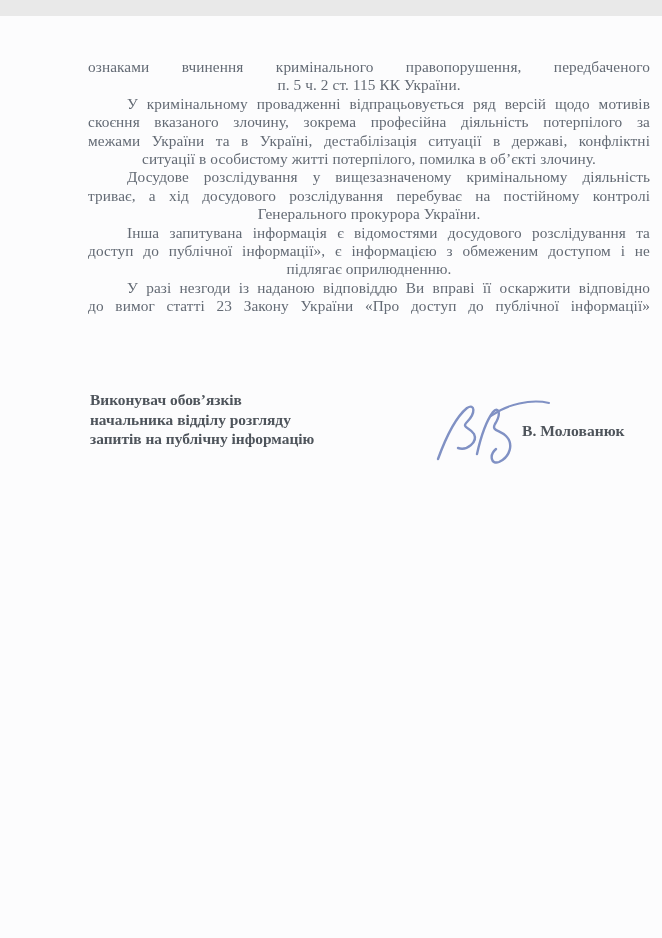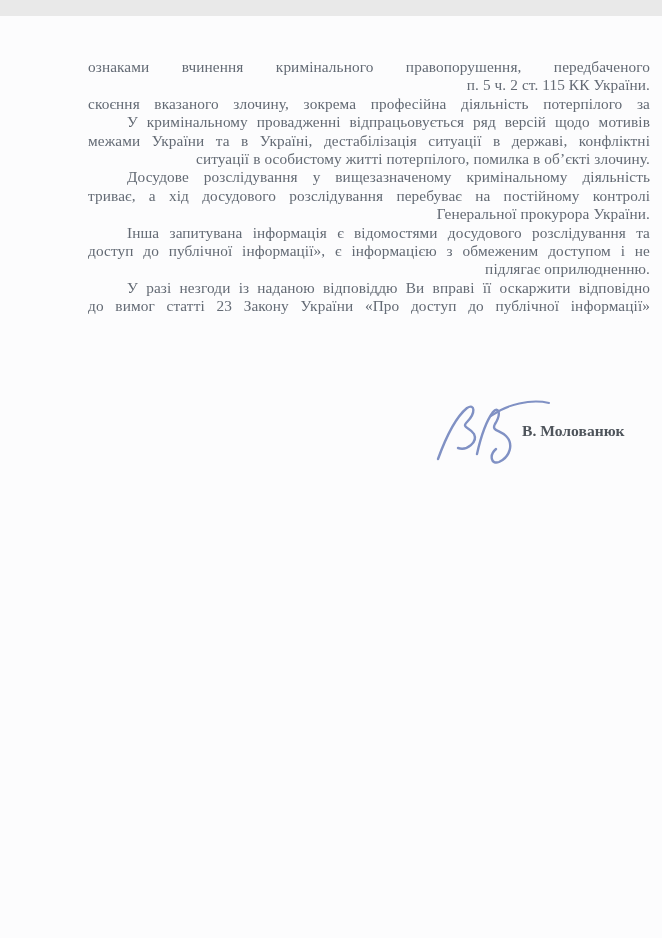--- a/index.html
+++ b/index.html
@@ -28,21 +28,21 @@
   }
   .para { margin: 0; }
   .line {
     text-align: justify;
     text-align-last: justify;
     height: 18.4px;
     overflow: hidden;
   }
   .line.indent { text-indent: 39px; }
   .line.final {
-    text-align: right;
+    text-align: center;
     text-align-last: auto;
   }
   .sig-title {
     position: absolute;
     left: 90px;
     top: 374px;
     width: 300px;
     font-weight: bold;
     font-size: 15.4px;
     line-height: 19.6px;
@@ -70,41 +70,46 @@
 <body>
 
 <div class="page" style="background: rgb(252, 252, 253);">
 
   <div class="doc-body" style="color: rgb(99, 106, 116);">
       <div class="para">
         <div class="line">ознаками вчинення кримінального правопорушення, передбаченого</div>
         <div class="line final">п. 5 ч. 2 ст. 115 КК України.</div>
       </div>
       <div class="para">
+        <div class="line indent">У кримінальному провадженні відпрацьовується ряд версій щодо мотивів</div>
         <div class="line">скоєння вказаного злочину, зокрема професійна діяльність потерпілого за</div>
-        <div class="line indent">У кримінальному провадженні відпрацьовується ряд версій щодо мотивів</div>
         <div class="line">межами України та в Україні, дестабілізація ситуації в державі, конфліктні</div>
         <div class="line final">ситуації в особистому житті потерпілого, помилка в об’єкті злочину.</div>
       </div>
       <div class="para">
         <div class="line indent">Досудове розслідування у вищезазначеному кримінальному діяльність</div>
         <div class="line">триває, а хід досудового розслідування перебуває на постійному контролі</div>
-        <div class="line final">Генеральної прокурора України.</div>
+        <div class="line final">Генерального прокурора України.</div>
       </div>
       <div class="para">
         <div class="line indent">Інша запитувана інформація є відомостями досудового розслідування та</div>
         <div class="line">доступ до публічної інформації», є інформацією з обмеженим доступом і не</div>
         <div class="line final">підлягає оприлюдненню.</div>
       </div>
       <div class="para">
         <div class="line indent">У разі незгоди із наданою відповіддю Ви вправі її оскаржити відповідно</div>
         <div class="line">до вимог статті 23 Закону України «Про доступ до публічної інформації»</div>
       </div>
     </div>
 
+  <div class="sig-title" style="color: rgb(78, 84, 91);">
+      <div class="sig-line">Виконувач обов’язків</div>
+      <div class="sig-line">начальника відділу розгляду</div>
+      <div class="sig-line">запитів на публічну інформацію</div>
+    </div>
 
   <svg class="sig-svg" viewBox="0 0 140 82" fill="none" xmlns="http://www.w3.org/2000/svg">
     <path class="sig-stroke" d="M 66 24 C 82 12, 106 7, 124 11" stroke="#8091c4" stroke-width="2" stroke-linecap="round"></path>
     <path class="sig-stroke" d="M 13 67 C 21 45, 31 25, 42 16 C 50 11, 51 21, 42 30 C 36 36, 45 35, 49 42 C 53 50, 42 59, 33 56" stroke="#8091c4" stroke-width="2.4" stroke-linecap="round"></path>
     <path class="sig-stroke" d="M 52 62 C 56 44, 62 28, 68 20 C 73 14, 77 21, 70 32 C 66 39, 75 38, 81 44 C 89 52, 85 65, 74 70 C 66 73, 64 63, 71 57" stroke="#8091c4" stroke-width="2.4" stroke-linecap="round"></path>
   </svg>
 
   <div class="sig-name" style="color: rgb(78, 84, 91);">В. Молованюк</div>
 
 </div>

